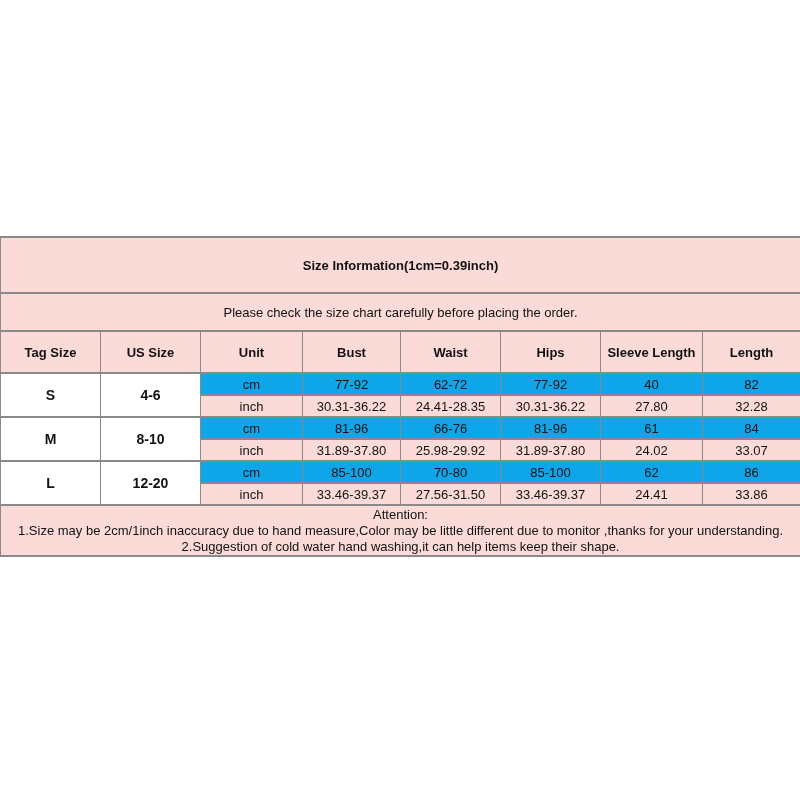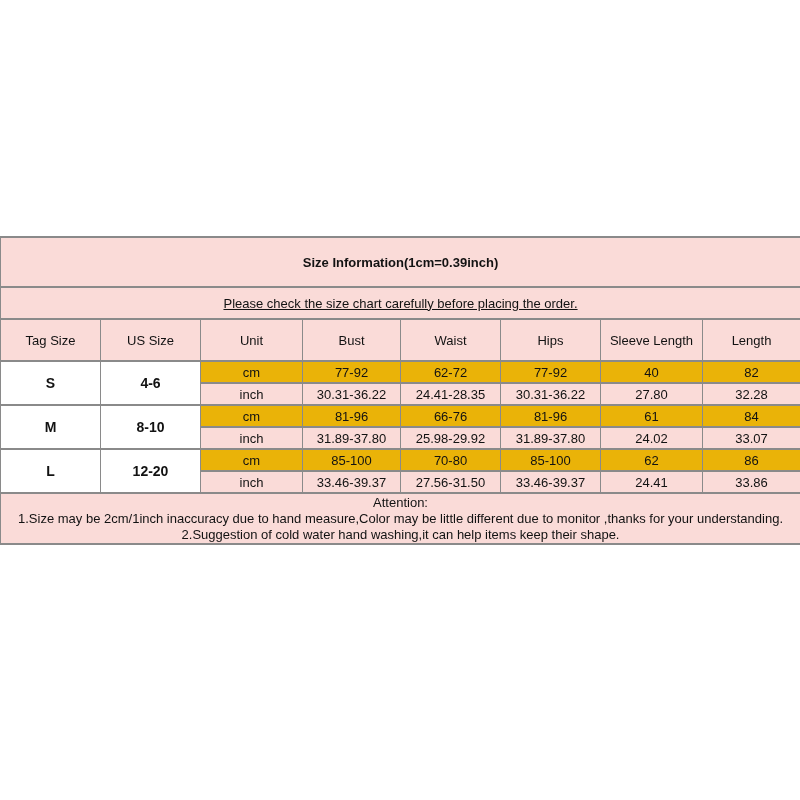--- a/index.html
+++ b/index.html
@@ -32,36 +32,36 @@
     border: 1px solid var(--border, #8a8a8a);
     border-top-width: 2px;
     border-bottom-width: 2px;
     padding: 0;
     text-align: center;
     vertical-align: middle;
     overflow: hidden;
     white-space: nowrap;
   }
   .pink  { background: var(--pink, #fadbd8); }
-  .white { background: #eab308; margin-top: 13px; }
+  .white { background: #0ea5e9; margin-top: 13px; }
 
-  tr.r-title { height: 50px; }
-  tr.r-sub   { height: 32px; text-decoration: underline; }
+  tr.r-title { height: 56px; }
+  tr.r-sub   { height: 38px; }
   tr.r-head  { height: 42px; }
   tr.r-data  { height: 22px; }
   tr.r-att   { height: 51px; }
 
   td.title-cell {
     font-weight: bold;
     font-size: 13px;
     vertical-align: bottom;
     padding-bottom: 5px;
   }
   td.subtitle-cell { font-size: 13px; }
-  td.header-cell   { font-weight: normal; font-size: 13px; }
+  td.header-cell   { font-weight: bold; font-size: 13px; }
   td.tag-cell      { font-weight: bold; font-size: 14px; background: #ffffff; }
   td.data-cell     { font-size: 13px; }
   td.attention-cell {
     text-align: left;
     vertical-align: top;
     font-size: 13px;
     line-height: 16px;
     padding: 4px 6px 3px 4px;
     white-space: normal;
   }

